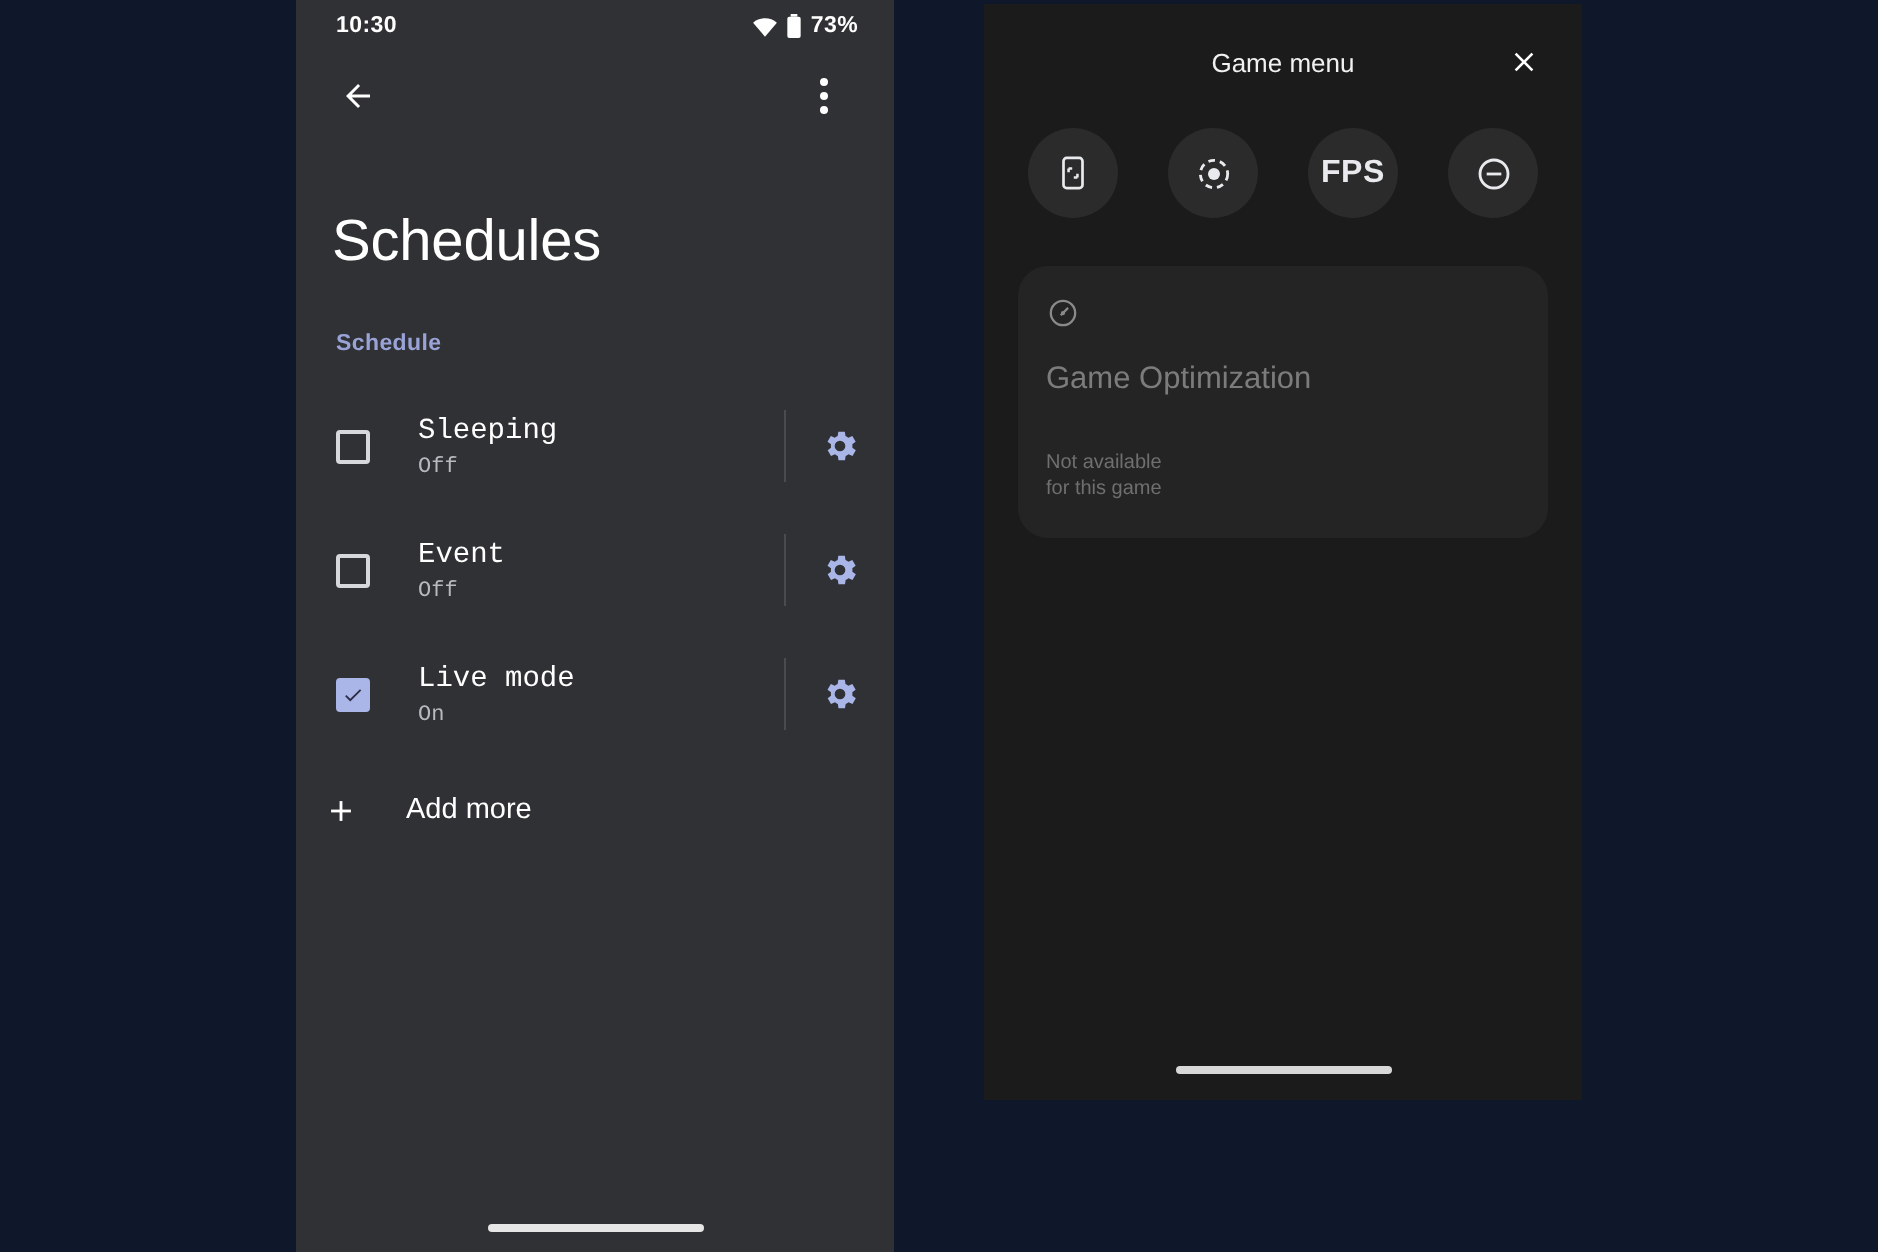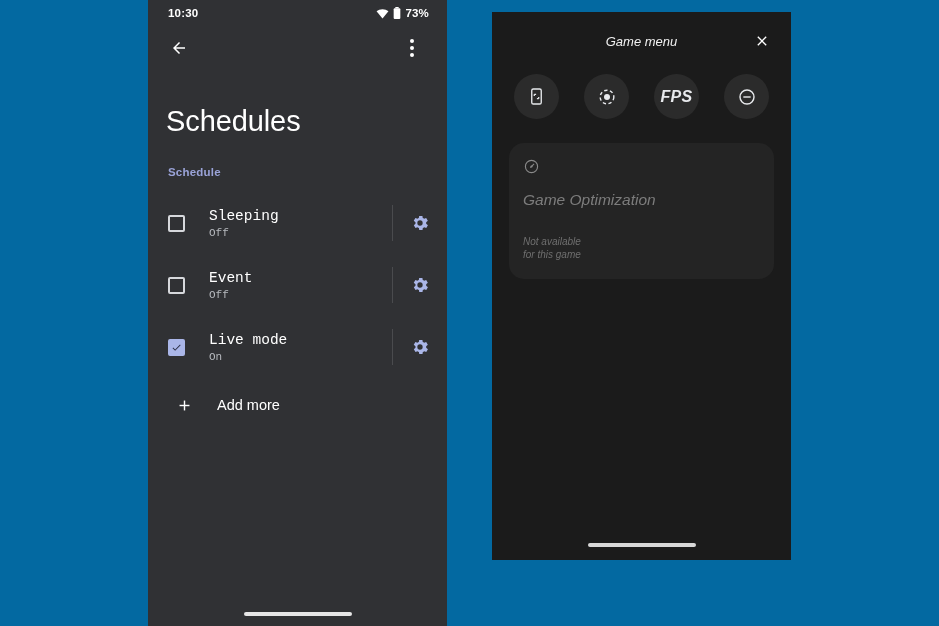--- a/index.html
+++ b/index.html
@@ -2,21 +2,21 @@
 <html><head>
 <meta charset="utf-8">
 <style>
   * { box-sizing: border-box; margin: 0; padding: 0; }
   html, body {
     width: 939px; height: 626px;
     background: #ffffff;
     font-family: "Liberation Sans", sans-serif;
     overflow: hidden;
   }
-  #root { position: relative; width: 939px; height: 626px; background: #0369a1; }
+  #root { position: relative; width: 939px; height: 626px; background: #0f172a; }
 
   
   #left-panel {
     position: absolute; left: 148px; top: 0; width: 299px; height: 626px;
     background: #303134; color: #e8eaed; overflow: hidden;
   }
   .statusbar {
     height: 26px; display: flex; align-items: center;
     justify-content: space-between; padding: 0 18px 0 20px;
     font-size: 11.5px; font-weight: bold; color: #ffffff; letter-spacing: .2px;
@@ -53,32 +53,32 @@
   .row-text { margin-left: 24px; flex: 1 1 auto; font-family: Liberation Mono, monospace; }
   .row-title { font-size: 14.5px; color: #ffffff; line-height: 1.25; }
   .row-sub { font-size: 11px; color: #b6b9be; margin-top: 2px; }
   .row-div {
     width: 1px; height: 36px; background: #4a4b4e; flex: 0 0 1px;
     margin-right: 0;
   }
   .row-gear {
     width: 54px; display: flex; align-items: center; justify-content: center;
   }
-  .addrow { display: flex; align-items: center; height: 54px; padding-left: 28px; }
+  .addrow { display: flex; align-items: center; height: 54px; padding-left: 14px; }
   .addrow .plus { width: 17px; display: flex; justify-content: center; }
   .addrow .addlabel { margin-left: 24px; font-size: 14.5px; color: #ffffff; }
   .homebar {
     position: absolute; bottom: 10px; left: 50%; transform: translateX(-50%);
     width: 108px; height: 4px; border-radius: 2px; background: #e6e6e6;
   }
 
   
   #right-panel {
-    position: absolute; left: 492px; top: 12px; width: 299px; height: 548px;
-    background: #1b1b1b; color: #e8eaed; overflow: hidden; font-style: italic;
+    position: absolute; left: 492px; top: 2px; width: 299px; height: 548px;
+    background: #1b1b1b; color: #e8eaed; overflow: hidden;
   }
   .gm-header {
     height: 58px; display: flex; align-items: center; justify-content: center;
     position: relative;
   }
   .gm-title { font-size: 13px; color: #f1f1f1; }
   .gm-close {
     position: absolute; right: 16px; top: 50%; transform: translateY(-50%);
     width: 26px; height: 26px; display: flex; align-items: center; justify-content: center;
   }

